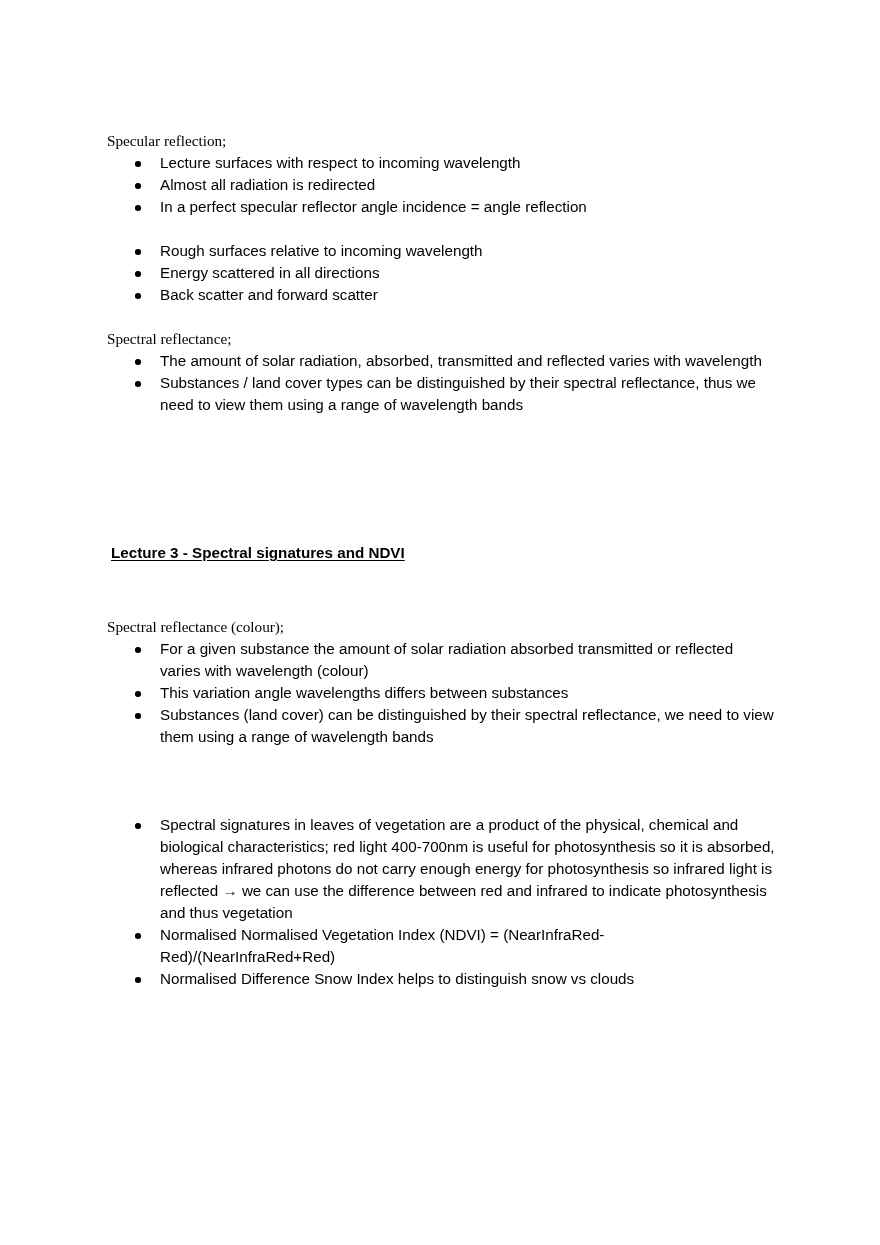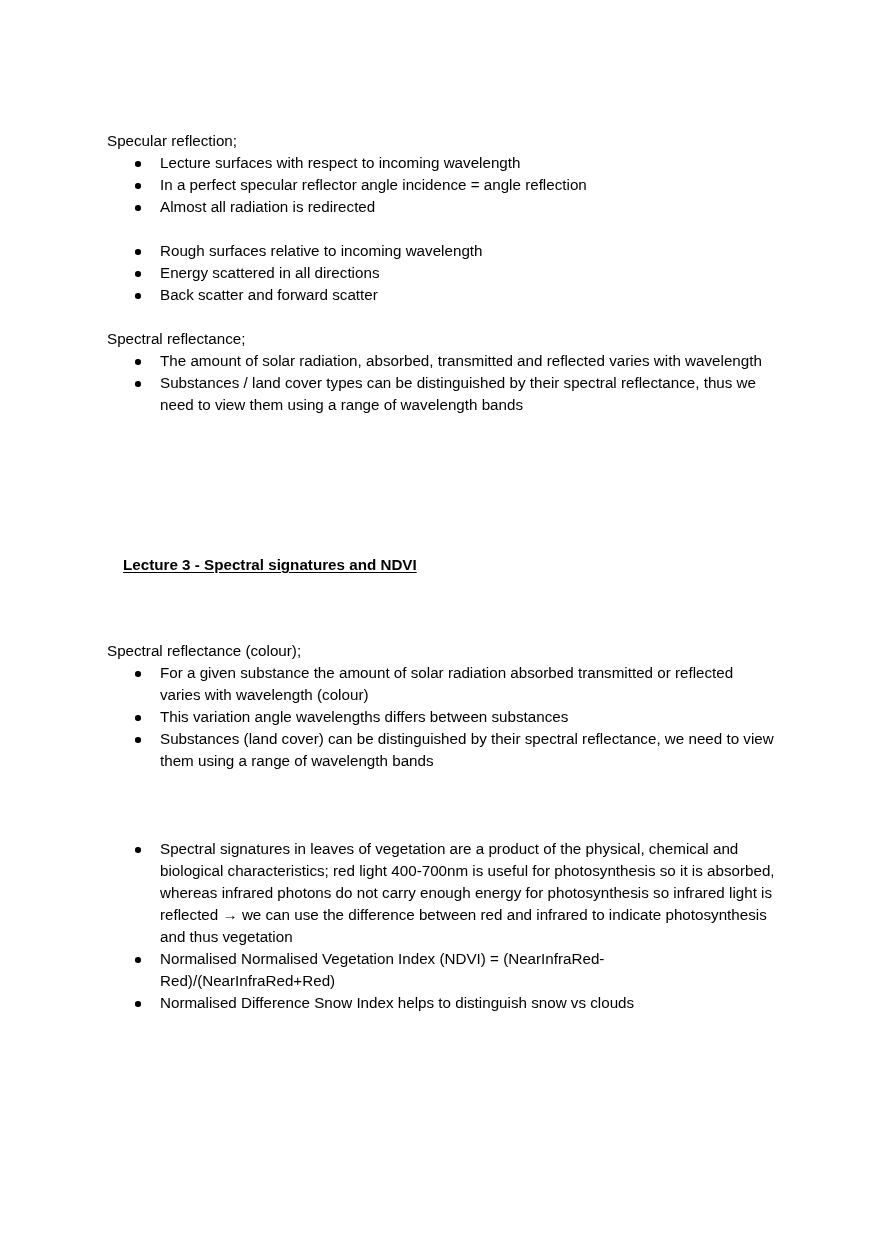--- a/index.html
+++ b/index.html
@@ -29,20 +29,21 @@
     margin: 0 0 22px 0;
   }
   .section:last-child {
     margin-bottom: 0;
   }
   .lead {
     font-size: 15.2px;
     line-height: 22px;
     margin: 0;
     white-space: pre-wrap;
+    font-family: Liberation Serif, serif;
   }
   .bullets {
     list-style: none;
     margin: 0;
     padding: 0;
   }
   .bullets li {
     position: relative;
     padding-left: 53px;
     font-size: 15.2px;
@@ -53,21 +54,21 @@
     content: "";
     position: absolute;
     left: 28px;
     top: 9px;
     width: 5.5px;
     height: 5.5px;
     border-radius: 50%;
     background: #000000;
   }
   .heading-block {
-    margin: 16px;
+    margin: 4px;
     padding: 0;
   }
   .lecture-heading {
     display: inline-block;
     font-size: 15.2px;
     line-height: 22px;
     font-weight: bold;
     text-decoration: underline;
     text-underline-offset: 2px;
     margin: 0;
@@ -79,22 +80,22 @@
 </head>
 <body>
 
 <div class="page">
   <div class="doc-body">
 
     <div class="section">
       <p class="lead">Specular reflection;</p>
       <ul class="bullets">
         <li>Lecture surfaces with respect to incoming wavelength</li>
+        <li>Almost all radiation is redirected</li>
         <li>In a perfect specular reflector angle incidence = angle reflection</li>
-        <li>Almost all radiation is redirected</li>
       </ul>
     </div>
 
     <div class="section">
       <ul class="bullets">
         <li>Rough surfaces relative to incoming wavelength</li>
         <li>Energy scattered in all directions</li>
         <li>Back scatter and forward scatter</li>
       </ul>
     </div>

